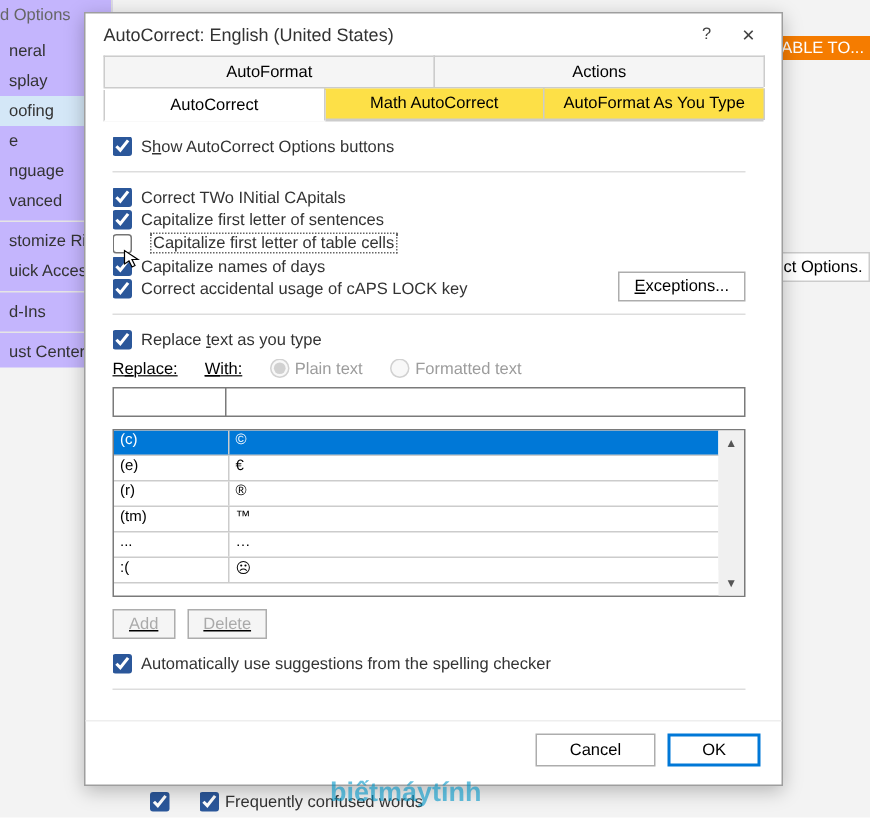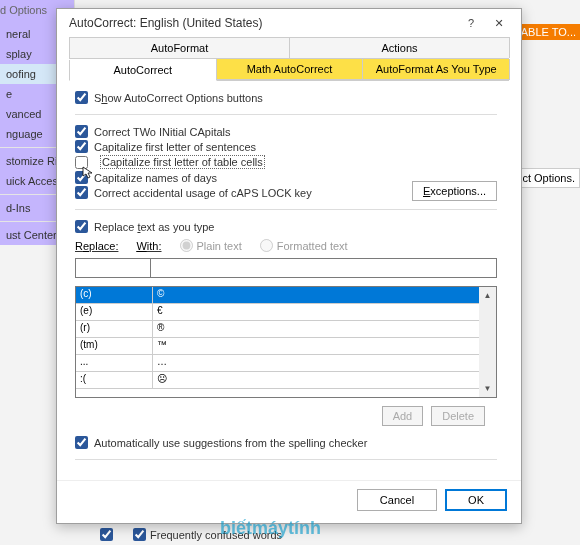--- a/index.html
+++ b/index.html
@@ -55,42 +55,42 @@
 .listwrap { margin-top: 8px; border: 1px solid #7a7a7a; display: flex; height: 112px; }
 .listbox { flex: 1; overflow-y: auto; }
 .listbox .lr { display: flex; border-bottom: 1px solid #ccc; height: 17px;}
 .listbox .lr.sel { background: #0078d7; color: #fff; }
 .listbox .lc1 { width: 76px; padding: 1px 4px; font-size: 10px; }
 .listbox .lc2 { flex: 1; padding: 1px 4px; font-size: 10px; border-left: 1px solid #ccc; }
 .scroll { width: 17px; background: #f0f0f0; display: flex; flex-direction: column; }
 .scroll .sbtn { height: 17px; display: flex; align-items: center; justify-content: center; font-size: 8px; color: #555; cursor: pointer; }
 .scroll .track { flex: 1; background: #f0f0f0; }
 
-.addrow { display: flex; justify-content: flex-end; gap: 8px; margin: 8px 12px; }
+.addrow { display: flex; justify-content: flex-start; gap: 8px; margin: 8px 0; text-decoration: underline; }
 .addrow .btn[disabled] { color: #aaa; background: #f5f5f5; }
 
 .okrow { display: flex; justify-content: flex-end; gap: 8px; padding: 8px 14px 12px 0; border-top: 1px solid #eee; }
 .okrow .btn { padding: 4px 22px; }
 .okrow .btn.primary { border-color: #0078d7; box-shadow: inset 0 0 0 1px #0078d7; }
 
 .watermark { position: absolute; bottom: 6px; left: 220px; font-size: 18px; font-weight: bold; color: rgba(0,150,200,0.6); }
 
 u.hot { text-decoration: underline; }
 </style>
 </head>
 <body>
 
 <div class="bg-sidebar">
   <div class="opt-title">d Options</div>
   <div class="side-item">neral</div>
   <div class="side-item">splay</div>
   <div class="side-item sel">oofing</div>
   <div class="side-item">e</div>
+  <div class="side-item">nguage</div>
   <div class="side-item">vanced</div>
-  <div class="side-item">nguage</div>
   <div class="sep"></div>
   <div class="side-item">stomize Ri</div>
   <div class="side-item">uick Access</div>
   <div class="sep"></div>
   <div class="side-item">d-Ins</div>
   <div class="sep"></div>
   <div class="side-item">ust Center</div>
 </div>
 
 <div class="bg-right">TABLE TO...</div>

